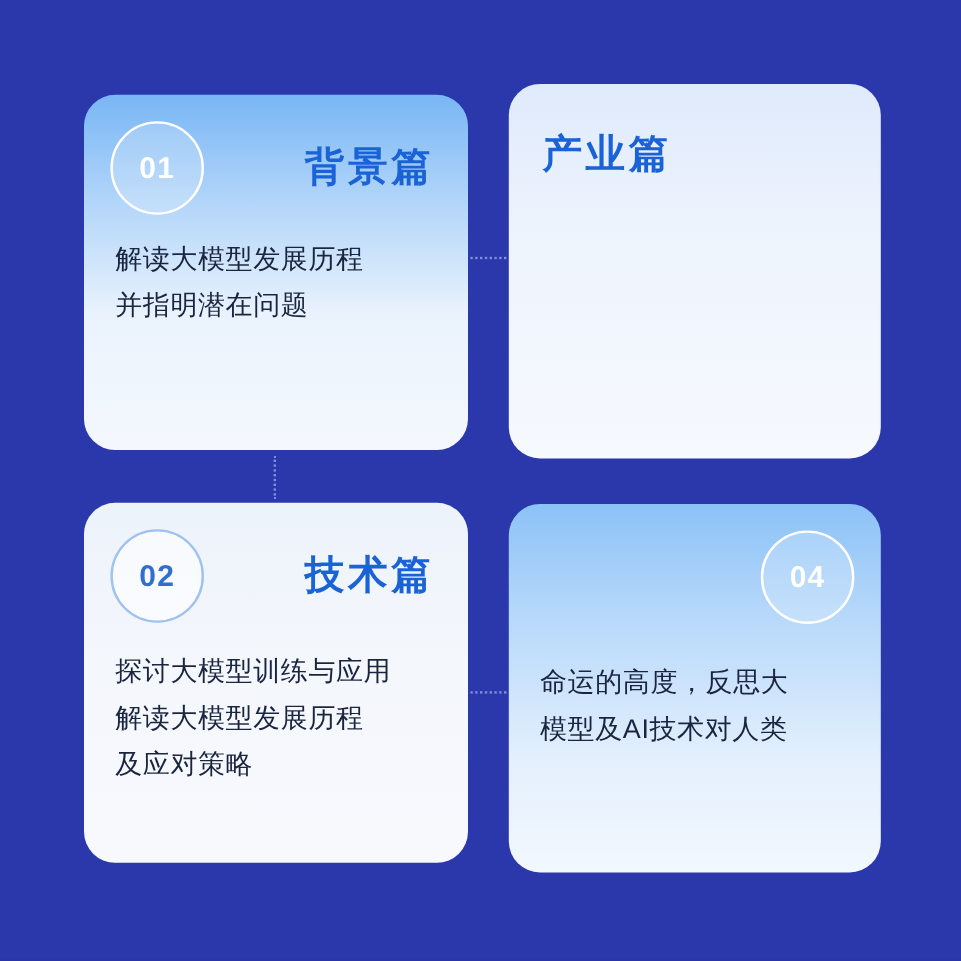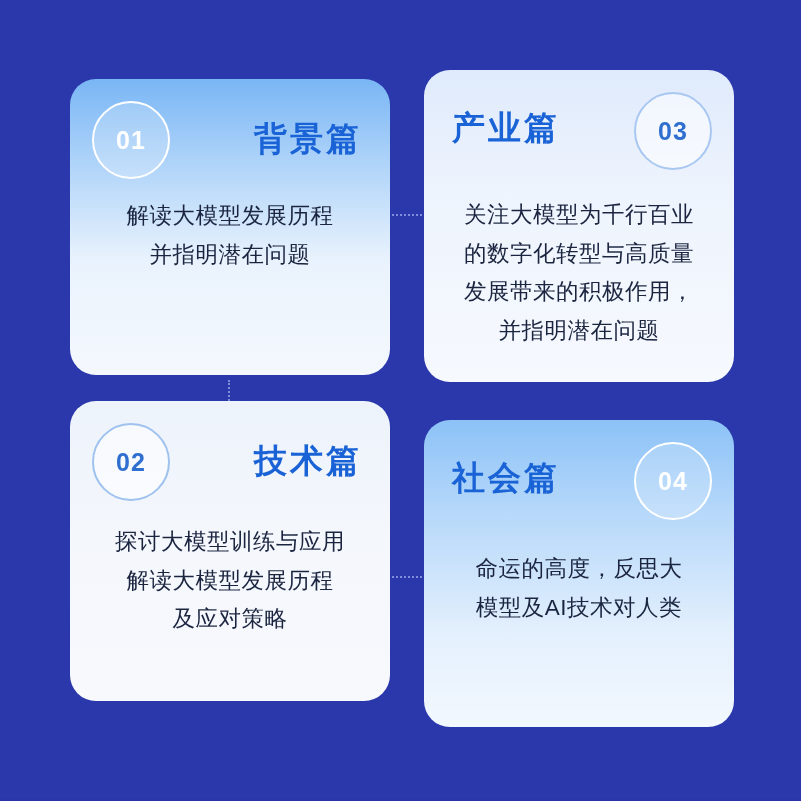--- a/index.html
+++ b/index.html
@@ -42,21 +42,21 @@
   .card-01 {
     left: 70px;
     top: 79px;
     width: 320px;
     height: 296px;
     background: linear-gradient(180deg, #79b6f5 0%, #aed3f9 28%, #eaf3fd 62%, #f4f8fd 100%);
   }
   
   .card-02 {
     left: 70px;
-    top: 401px;
+    top: 419px;
     width: 320px;
     height: 300px;
     background: linear-gradient(180deg, #edf3fb 0%, #f4f7fc 45%, #f7f9fd 100%);
   }
   
   .card-03 {
     left: 424px;
     top: 70px;
     width: 310px;
     height: 312px;
@@ -105,21 +105,20 @@
   }
   .title-right { right: 28px; top: 38px; }
   .title-left { left: 28px; top: 36px; }
 
   .card-body {
     padding: 0 26px;
     font-size: 22.5px;
     line-height: 1.72;
     color: #1b2540;
     letter-spacing: .5px;
-    text-align: center;
   }
   .card-body div { white-space: nowrap; }
 
   .card-01 .card-body { margin-top: 6px; }
   .card-02 .card-body { margin-top: 10px; }
   .card-03 .card-body { margin-top: 14px; }
   .card-04 .card-body { margin-top: 18px; }
 </style>
 </head>
 <body>
@@ -148,35 +147,27 @@
     </div>
     <div class="card-body">
       <div>探讨大模型训练与应用</div>
       <div>解读大模型发展历程</div>
       <div>及应对策略</div>
     </div>
   </div>
 
   <div class="card card-03">
     <div class="card-head">
-      <div class="num-badge badge-right badge-blue" style="border-color:#a9c8f1; background:rgba(255,255,255,0.55);">03</div>
       <div class="card-title title-left">产业篇</div>
-    </div>
-    <div class="card-body">
-      <div>关注大模型为千行百业</div>
-      <div>的数字化转型与高质量</div>
-      <div>发展带来的积极作用，</div>
-      <div>并指明潜在问题</div>
     </div>
   </div>
 
   <div class="card card-04">
     <div class="card-head">
       <div class="num-badge badge-right badge-white">04</div>
-      <div class="card-title title-left">社会篇</div>
     </div>
     <div class="card-body">
       <div>命运的高度，反思大</div>
       <div>模型及AI技术对人类</div>
     </div>
   </div>
 
 </div>
 
 </body></html>

